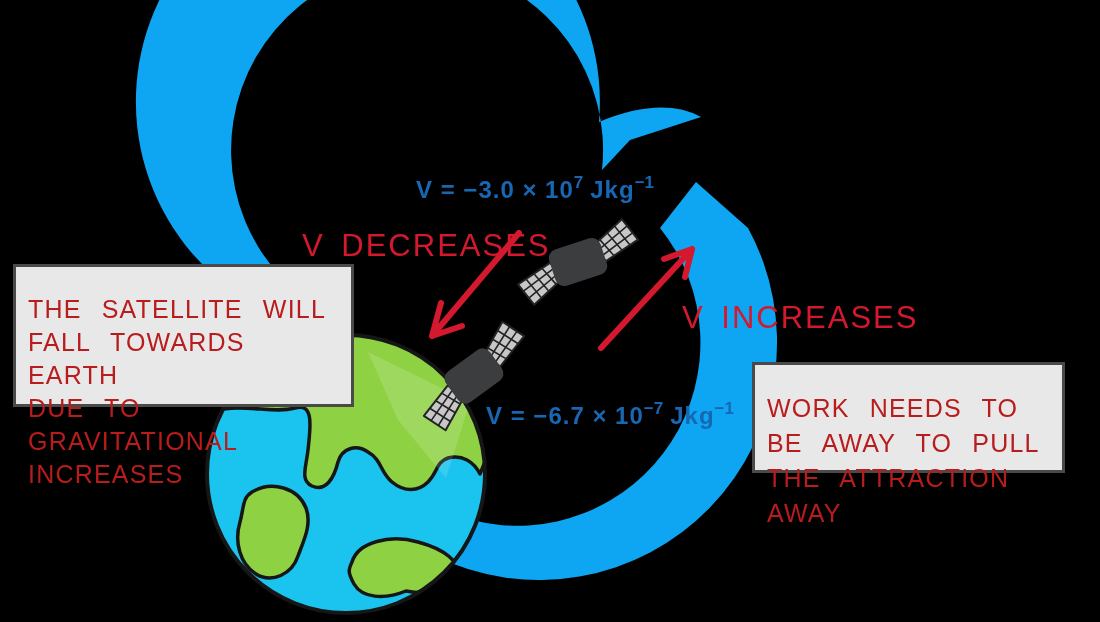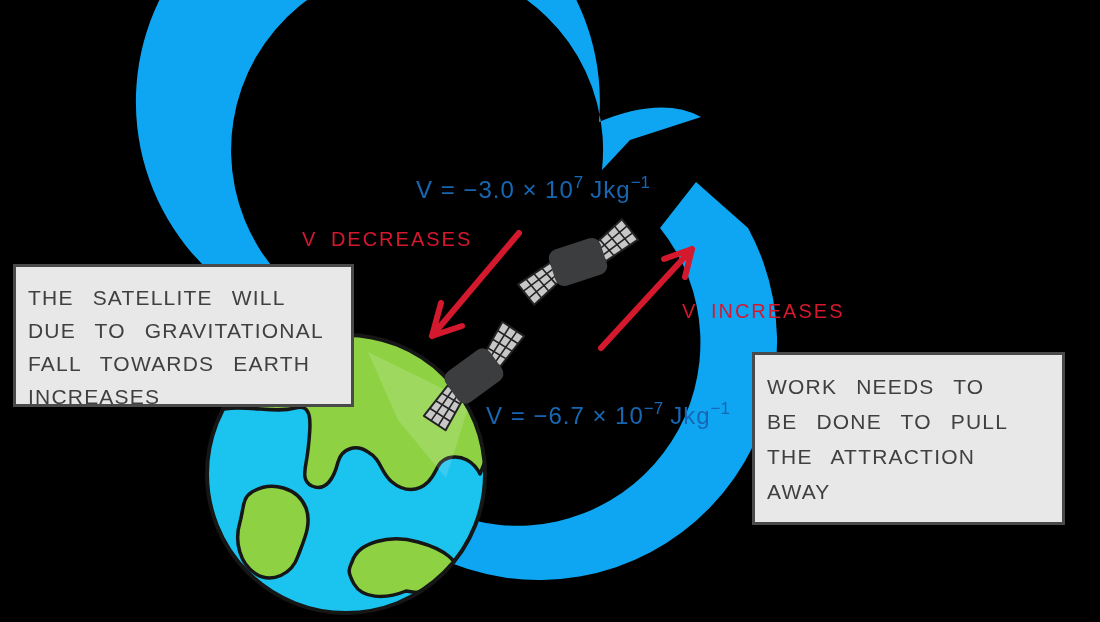--- a/index.html
+++ b/index.html
@@ -5,40 +5,40 @@
   html,body{margin:0;padding:0;background:#000;}
   .stage{
     position:relative;width:1100px;height:622px;background:#000;
     overflow:hidden;font-family:"Liberation Sans",sans-serif;
   }
   .stage svg{position:absolute;left:0;top:0;}
 
   
   .note{
     position:absolute;background:#e8e8e8;border:3px solid #4a4a4a;
-    color:#404040;font-size:21px;letter-spacing:1.2px;word-spacing:12px;
-    padding:14px 12px;box-sizing:border-box;
+    color:#b91c1c;font-size:25px;letter-spacing:1.2px;word-spacing:12px;
+    padding:26px 12px;box-sizing:border-box;
   }
   .note-line{display:block;}
   .note.left{left:13px;top:264px;width:341px;height:143px;line-height:33px;}
-  .note.right{left:752px;top:352px;width:313px;height:173px;line-height:35px;}
+  .note.right{left:752px;top:362px;width:313px;height:111px;line-height:35px;}
 
   
   .formula{
     position:absolute;color:#1767b3;font-size:24px;letter-spacing:1px;
-    white-space:nowrap;font-weight:400;
+    white-space:nowrap;font-weight:700;
   }
   .formula .sup{font-size:17px;position:relative;top:-10px;letter-spacing:0;}
   .formula .unit{margin-left:7px;}
   .formula.upper{left:416px;top:176px;}
   .formula.lower{left:486px;top:402px;}
 
   
   .rlabel{
-    position:absolute;color:#d4182e;font-size:20px;letter-spacing:2px;
+    position:absolute;color:#d4182e;font-size:31px;letter-spacing:2px;
     word-spacing:6px;white-space:nowrap;
   }
   .rlabel.decrease{left:302px;top:228px;}
   .rlabel.increase{left:654px;top:300px;margin-left:28px;}
 </style>
 </head>
 <body>
 
 <div class="stage">
 
@@ -103,23 +103,23 @@
   </div>
   <div class="formula lower">
     <span>V = −6.7 × 10</span><span class="sup">−7</span><span class="unit">Jkg</span><span class="sup">−1</span>
   </div>
 
   <div class="rlabel decrease">V DECREASES</div>
   <div class="rlabel increase">V INCREASES</div>
 
   <div class="note left">
     <span class="note-line">THE SATELLITE WILL</span>
+    <span class="note-line">FALL TOWARDS EARTH</span>
     <span class="note-line">DUE TO GRAVITATIONAL</span>
-    <span class="note-line">FALL TOWARDS EARTH</span>
     <span class="note-line">INCREASES</span>
   </div>
   <div class="note right">
     <span class="note-line">WORK NEEDS TO</span>
-    <span class="note-line">BE DONE TO PULL</span>
+    <span class="note-line">BE AWAY TO PULL</span>
     <span class="note-line">THE ATTRACTION AWAY</span>
   </div>
 
 </div>
 
 </body></html>

